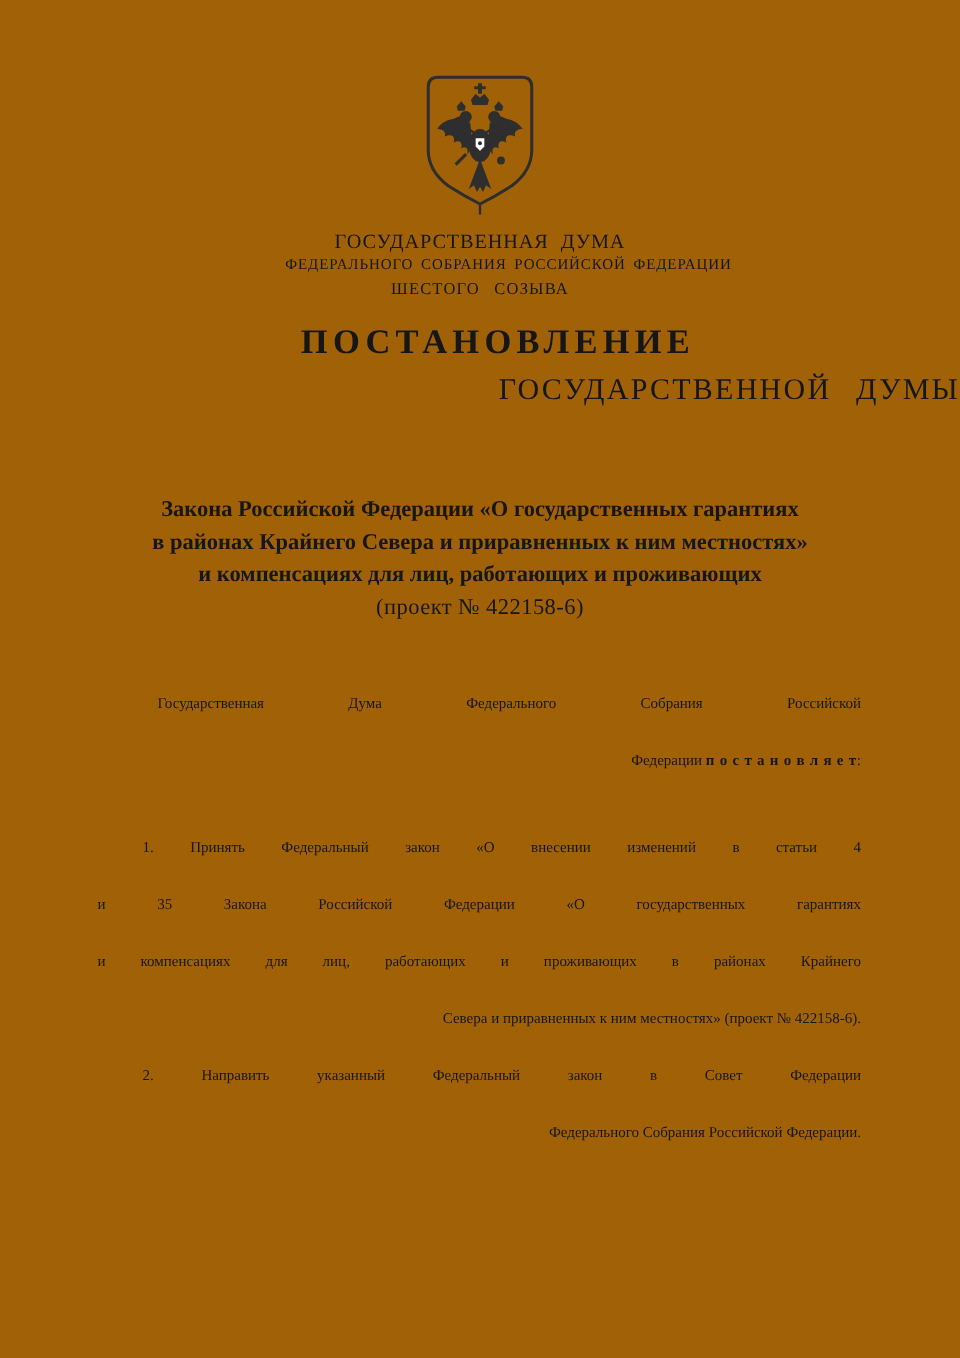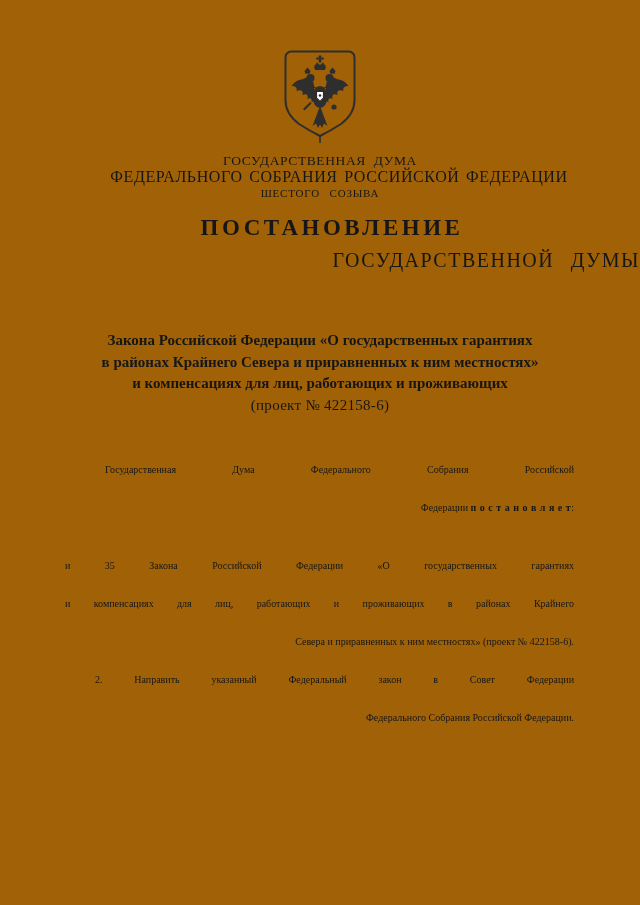--- a/index.html
+++ b/index.html
@@ -23,21 +23,21 @@
   .emblem-wrap svg { display: block; }
   
   .org { text-align: center; margin-top: 9px; }
   .org-line1 {
     font-size: 13.5px;
     line-height: 15px;
     letter-spacing: 0.6px;
     word-spacing: 4px;
   }
   .org-line2 {
-    font-size: 16px;
+    font-size: 10px;
     line-height: 17px;
     letter-spacing: 0.6px;
     word-spacing: 2px;
     margin-left: 38px;
   }
   .org-line3 {
     font-size: 11px;
     line-height: 16px;
     letter-spacing: 0.8px;
     word-spacing: 6px;
@@ -157,20 +157,21 @@
   </div>
 
   <div class="body">
 
     <p class="para intro">
       <span class="jline indent1">Государственная Дума Федерального Собрания Российской</span>
       <span class="lline"><span>Федерации </span><span class="sp-bold">п о с т а н о в л я е т</span><span>:</span></span>
     </p>
 
     <p class="para">
+      <span class="jline indent2">1. Принять Федеральный закон «О внесении изменений в статьи 4</span>
       <span class="jline">и 35 Закона Российской Федерации «О государственных гарантиях</span>
       <span class="jline">и компенсациях для лиц, работающих и проживающих в районах Крайнего</span>
       <span class="lline">Севера и приравненных к ним местностях» (проект № 422158-6).</span>
     </p>
 
     <p class="para">
       <span class="jline indent2">2. Направить указанный Федеральный закон в Совет Федерации</span>
       <span class="lline">Федерального Собрания Российской Федерации.</span>
     </p>
 

